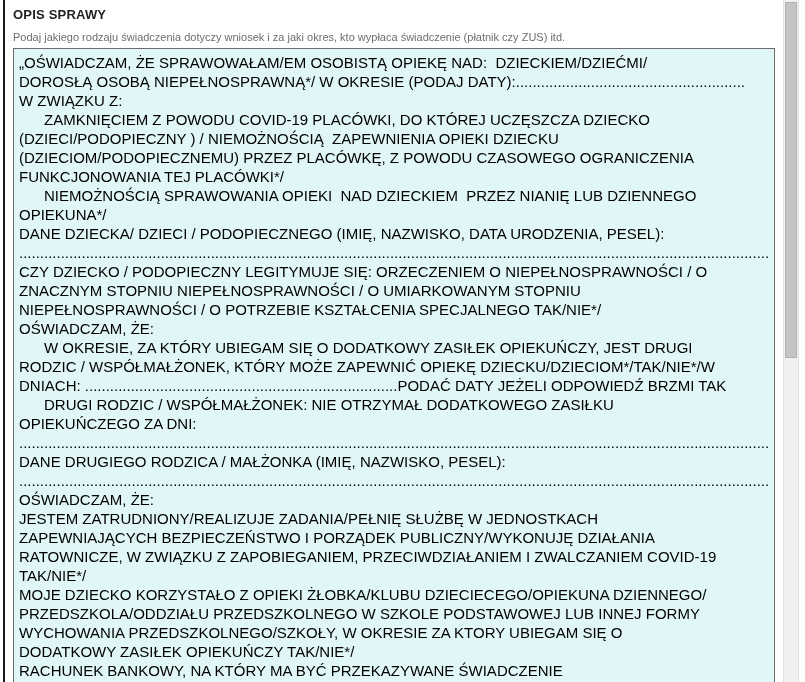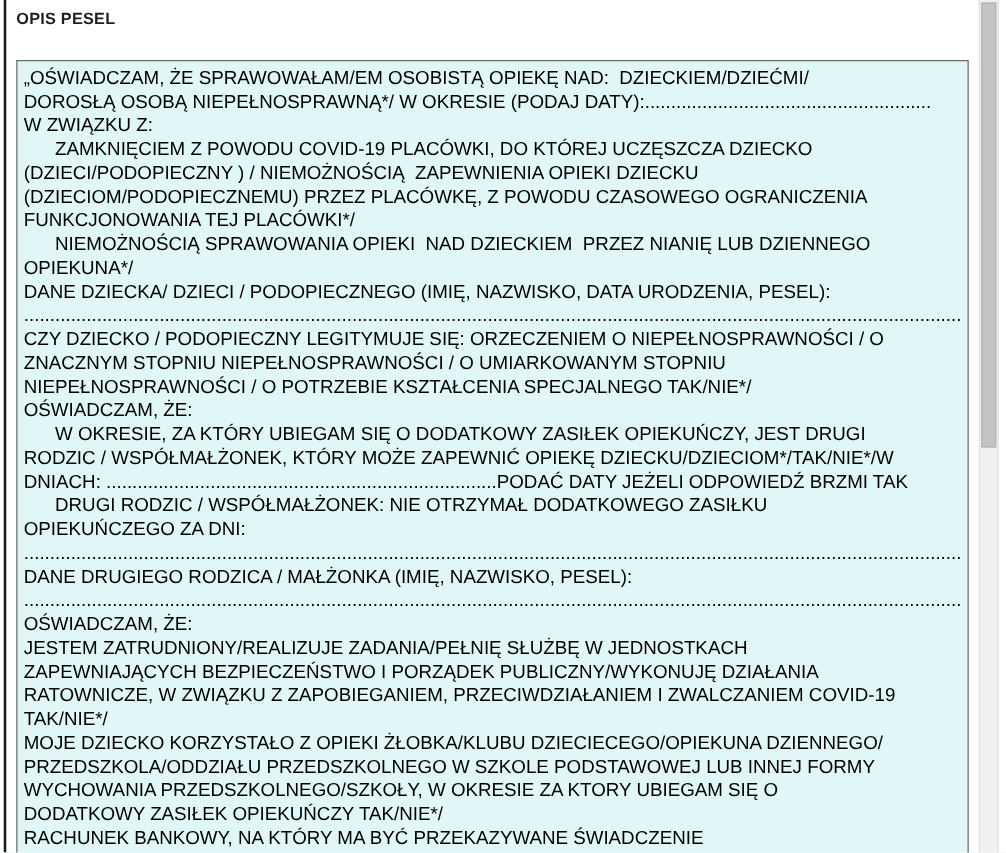--- a/index.html
+++ b/index.html
@@ -61,21 +61,22 @@
     background:var(--scrollbar-thumb);
     border:1px solid var(--scrollbar-thumb-border);
   }
 </style>
 </head>
 <body>
 
 <div class="frame-left"></div>
 
 <div class="header">
-  <div class="page-title">OPIS PESEL</div>
+  <div class="page-title">OPIS SPRAWY</div>
+  <div class="page-hint">Podaj jakiego rodzaju świadczenia dotyczy wniosek i za jaki okres, kto wypłaca świadczenie (płatnik czy ZUS) itd.</div>
 </div>
 
 <div class="case-textarea" role="textbox" aria-multiline="true">„OŚWIADCZAM, ŻE SPRAWOWAŁAM/EM OSOBISTĄ OPIEKĘ NAD:  DZIECKIEM/DZIEĆMI/
 DOROSŁĄ OSOBĄ NIEPEŁNOSPRAWNĄ*/ W OKRESIE (PODAJ DATY):.......................................................
 W ZWIĄZKU Z:
       ZAMKNIĘCIEM Z POWODU COVID-19 PLACÓWKI, DO KTÓREJ UCZĘSZCZA DZIECKO
 (DZIECI/PODOPIECZNY ) / NIEMOŻNOŚCIĄ  ZAPEWNIENIA OPIEKI DZIECKU
 (DZIECIOM/PODOPIECZNEMU) PRZEZ PLACÓWKĘ, Z POWODU CZASOWEGO OGRANICZENIA
 FUNKCJONOWANIA TEJ PLACÓWKI*/
       NIEMOŻNOŚCIĄ SPRAWOWANIA OPIEKI  NAD DZIECKIEM  PRZEZ NIANIĘ LUB DZIENNEGO

